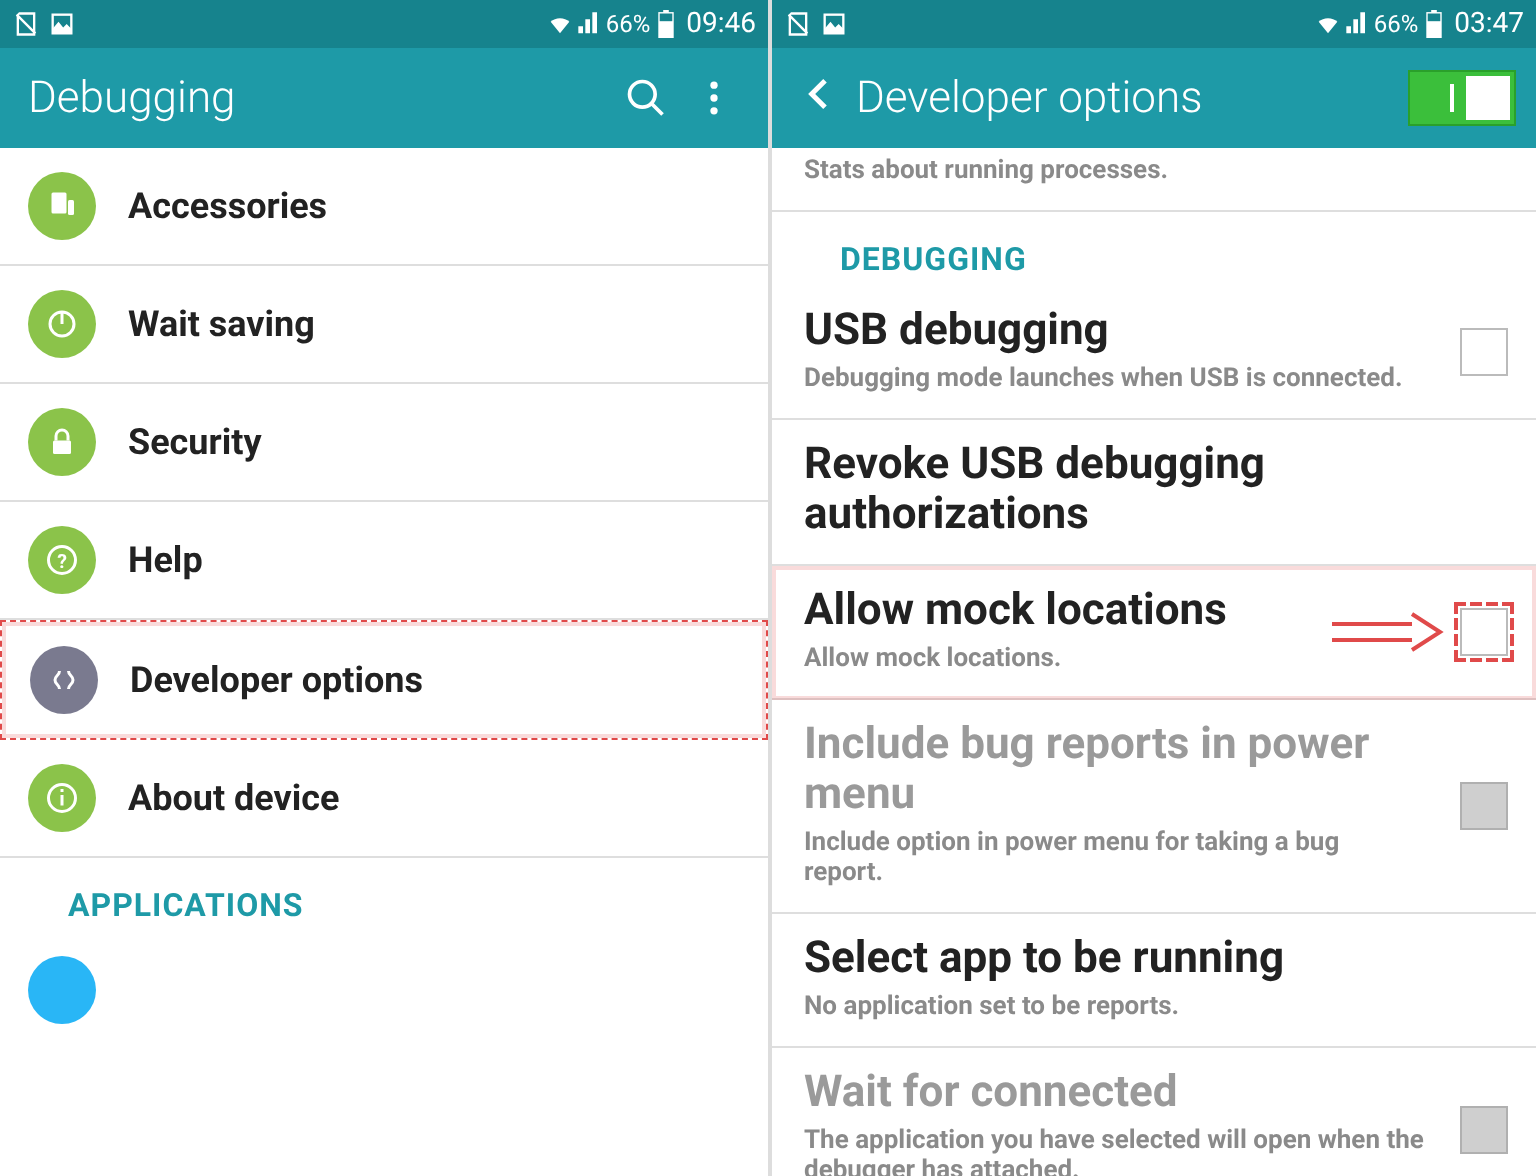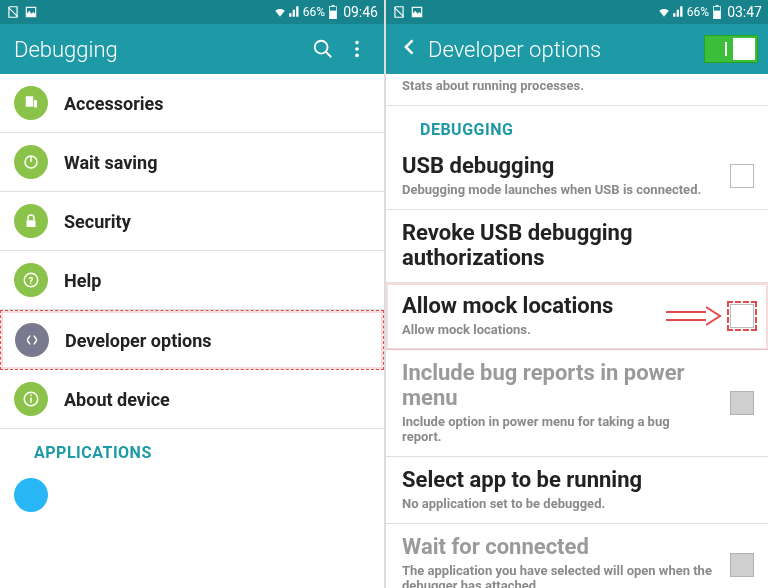--- a/index.html
+++ b/index.html
@@ -295,21 +295,21 @@
     </div>
 
     <div class="row disabled">
       <div class="t">Include bug reports in power menu</div>
       <div class="s">Include option in power menu for taking a bug report.</div>
       <span class="chk dim"></span>
     </div>
 
     <div class="row">
       <div class="t">Select app to be running</div>
-      <div class="s">No application set to be debugged.</div>
+      <div class="s">No application set to be reports.</div>
     </div>
 
     <div class="row disabled" style="border-bottom:none;">
       <div class="t">Wait for connected</div>
       <div class="s">The application you have selected will open when the debugger has attached.</div>
       <span class="chk dim"></span>
     </div>
   </div>
 </div>
 

